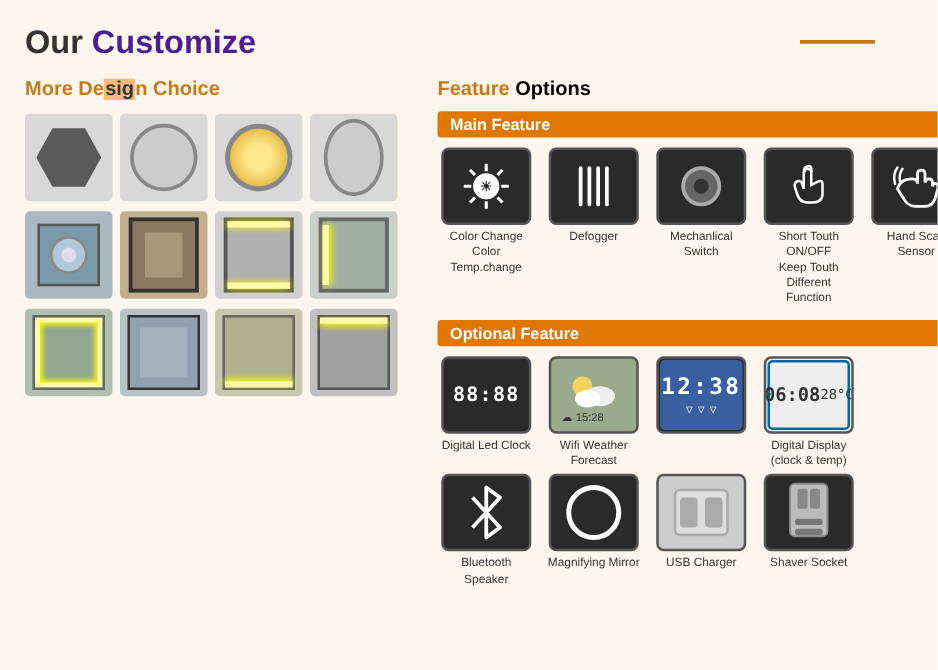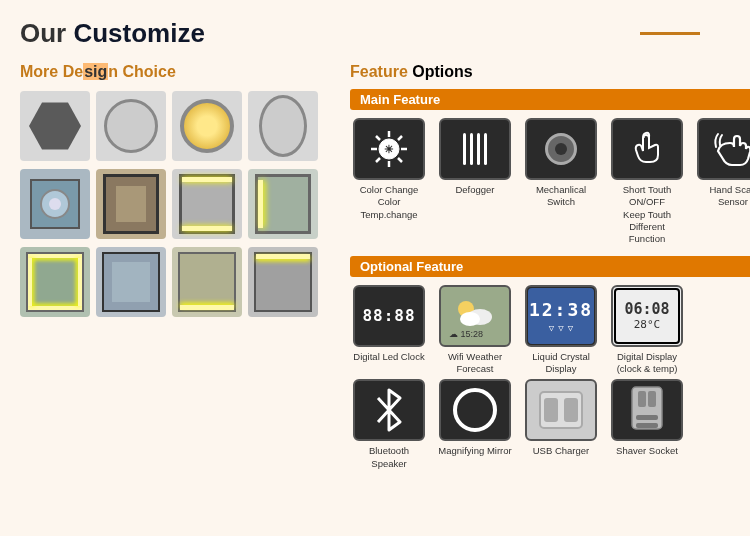--- a/index.html
+++ b/index.html
@@ -217,24 +217,23 @@
       justify-content: center;
       color: #fff;
       font-size: 14px;
       font-family: monospace;
       font-weight: bold;
     }
     .icon-disp {
       width: 66px;
       height: 56px;
       background: #eee;
-      border: 2px solid #000000;
+      border: 2px solid #0369a1;
       border-radius: 4px;
       display: flex;
-      flex-direction: column;
       align-items: center;
       justify-content: center;
       font-size: 13px;
       font-family: monospace;
       color: #333;
     }
     .icon-magnify {
       width: 44px;
       height: 44px;
       border-radius: 50%;
@@ -242,21 +241,21 @@
       background: transparent;
     }
   </style>
 </head>
 <body>
 
 <div class="page">
 
   <div class="header">
     <div class="header-title">
-      <span>Our </span><span style="color:#0f172a">Customize</span>
+      <span>Our </span><span style="color:#4c1d95">Customize</span>
     </div>
     <div class="header-line"></div>
   </div>
 
   <div class="main-content">
 
     <div class="left-col">
       <div class="section-title-left">
         More De<span style="background:#fdba74;padding:0 1px">sig</span>n Choice
       </div>
@@ -431,21 +430,20 @@
             <div class="feature-icon-box" style="padding:0;overflow:hidden">
               <div class="icon-lcd">
                 <div style="font-size:18px;letter-spacing:2px">12:38</div>
                 <div style="font-size:9px;margin-top:3px;display:flex;gap:4px">
                   <span>▽</span>
                     <span>▽</span>
                     <span>▽</span>
                 </div>
               </div>
             </div>
-            <div class="feature-label">Liquid Crystal Display</div>
           </div>
 
           <div class="feature-item">
             <div class="feature-icon-box" style="padding:0;overflow:hidden;background:#eee">
               <div class="icon-disp">
                 <div style="font-size:15px;font-weight:bold;color:#333">06:08</div>
                 <div style="font-size:11px;color:#333">28°C</div>
               </div>
             </div>
             <div class="feature-label">Digital Display<br>(clock &amp; temp)</div>

